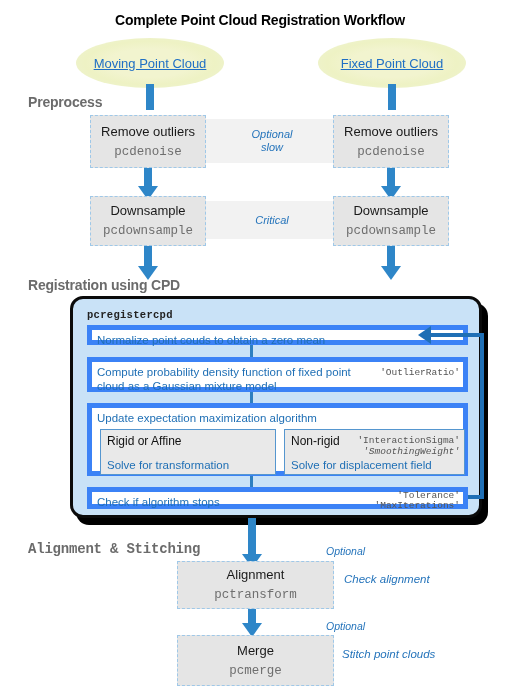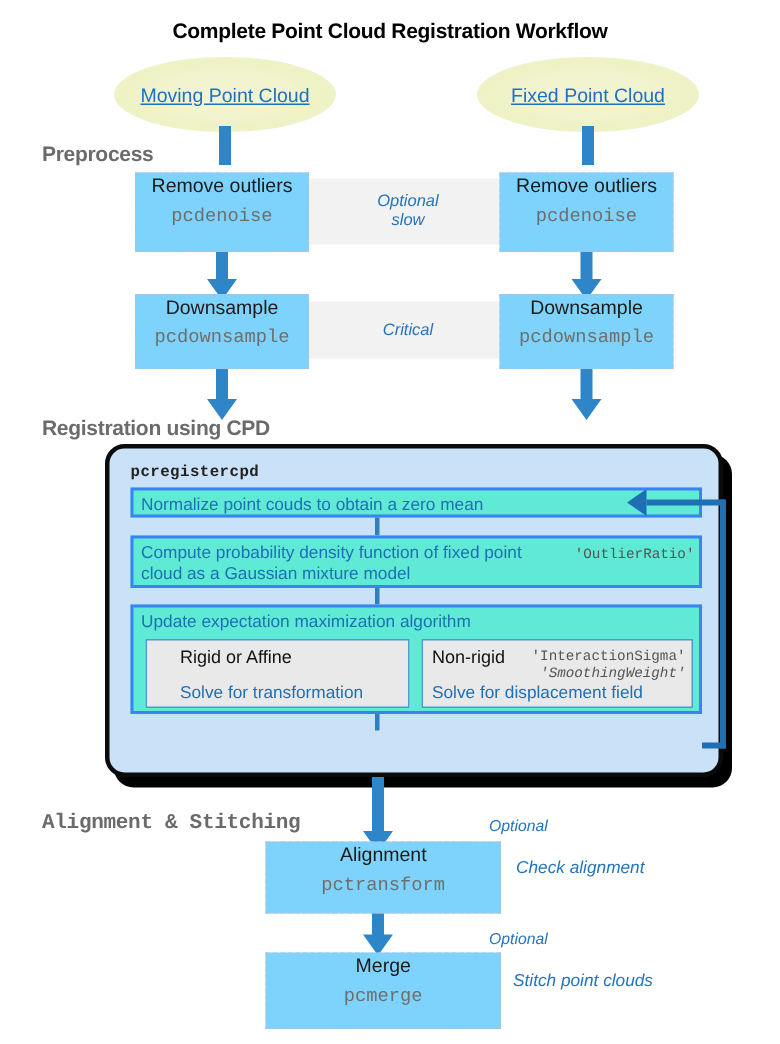--- a/index.html
+++ b/index.html
@@ -27,22 +27,22 @@
   .ellipse{
     border-radius:50%;
     display:flex;align-items:center;justify-content:center;
     background:radial-gradient(ellipse at 50% 50%,
         #f2f4cf 0%, #f2f4cf 40%, #eef2c4 62%, rgba(224,233,168,0.55) 84%, rgba(255,255,255,0) 100%);
     color:#1f6fc4;font-size:13px;white-space:nowrap;text-decoration:underline;
   }
 
   
   .stepbox{
-    background:#7dd3fc;border:1px dashed #9fc8e8;
-    display:flex;flex-direction:column;align-items:center;justify-content:flex-start;
+    background:#e5e5e5;border:1px dashed #9fc8e8;
+    display:flex;flex-direction:column;align-items:center;justify-content:center;
     box-sizing:border-box;
   }
   .stepbox .t1{font-size:13px;color:#1a1a1a;line-height:16px;}
   .stepbox .t2{font-family:"Liberation Mono","DejaVu Sans Mono",monospace;
                font-size:12.5px;color:#6e6e6e;line-height:16px;margin-top:4px;}
 
   
   .band{
     background:#f2f2f2;
     display:flex;align-items:center;justify-content:center;
@@ -72,21 +72,21 @@
     background:#c9e2f7;border:3px solid #0b0b0b;border-radius:13px;
     box-sizing:border-box;
     box-shadow:6px 7px 0 0 #000000;
   }
   #cpd-fn{
     left:14px;top:10px;
     font-family:"Liberation Mono","DejaVu Sans Mono",monospace;
     font-size:10.5px;font-weight:bold;color:#222222;letter-spacing:0.3px;
   }
   .cpdbox{
-    background:#5eead4;border:2px solid #3b82f6;box-sizing:border-box;
+    background:#ffffff;border:5px solid #3b82f6;box-sizing:border-box;
     color:#1f6fb5;font-size:11.5px;line-height:14px;
   }
   .cpdbox .pad{padding:3px 5px;}
   .param{
     font-family:"Liberation Mono","DejaVu Sans Mono",monospace;
     font-size:9.5px;color:#555555;white-space:nowrap;
   }
   .innerbox{
     background:#e9e9e9;border:1px solid #5596cf;box-sizing:border-box;
   }
@@ -169,34 +169,41 @@
       <div>Compute probability density function of fixed point</div>
       <div>cloud as a Gaussian mixture model</div>
       <div class="param abs" style="right:3px;top:4px;">'OutlierRatio'</div>
     </div>
   </div>
   <div class="abs connector" style="left:177px;top:93px;height:11px;"></div>
 
   <div class="abs cpdbox" style="left:14px;top:104px;width:381px;height:73px;">
     <div class="pad">Update expectation maximization algorithm</div>
 
-    <div class="abs innerbox" style="left:8px;top:21px;width:176px;height:46px;padding-left:16px;">
+    <div class="abs innerbox" style="left:8px;top:21px;width:176px;height:46px;">
       <div class="h" style="padding:4px 6px 0 6px;">Rigid or Affine</div>
       <div class="s" style="padding:9px 6px 0 6px;">Solve for transformation</div>
     </div>
 
     <div class="abs innerbox" style="left:192px;top:21px;width:181px;height:46px;">
       <div class="h" style="padding:4px 6px 0 6px;">Non-rigid</div>
       <div class="s" style="padding:9px 6px 0 6px;">Solve for displacement field</div>
       <div class="param abs" style="right:4px;top:4px;">'InteractionSigma'</div>
       <div class="param abs" style="right:4px;top:15px;font-style:italic;">'SmoothingWeight'</div>
     </div>
   </div>
   <div class="abs connector" style="left:177px;top:177px;height:11px;"></div>
 
+  <div class="abs cpdbox" style="left:14px;top:188px;width:381px;height:22px;">
+    <div class="pad" style="position:relative;">
+      <div>Check if algorithm stops</div>
+      <div class="param abs" style="right:3px;top:-3px;">'Tolerance'</div>
+      <div class="param abs" style="right:3px;top:7px;">'MaxIterations'</div>
+    </div>
+  </div>
 
   <div class="loop" style="left:395px;top:196px;width:16px;height:4px;"></div>
   <div class="loop" style="left:407px;top:34px;width:4px;height:166px;"></div>
   <div class="loop" style="left:358px;top:34px;width:52px;height:4px;"></div>
   <div class="abs arrow-head-left" style="left:345px;top:27px;"></div>
 </div>
 
 <div class="abs arrow-shaft" style="left:248px;top:518px;width:8px;height:40px;"></div>
 <div class="abs arrow-head" style="left:242px;top:554px;"></div>
 

